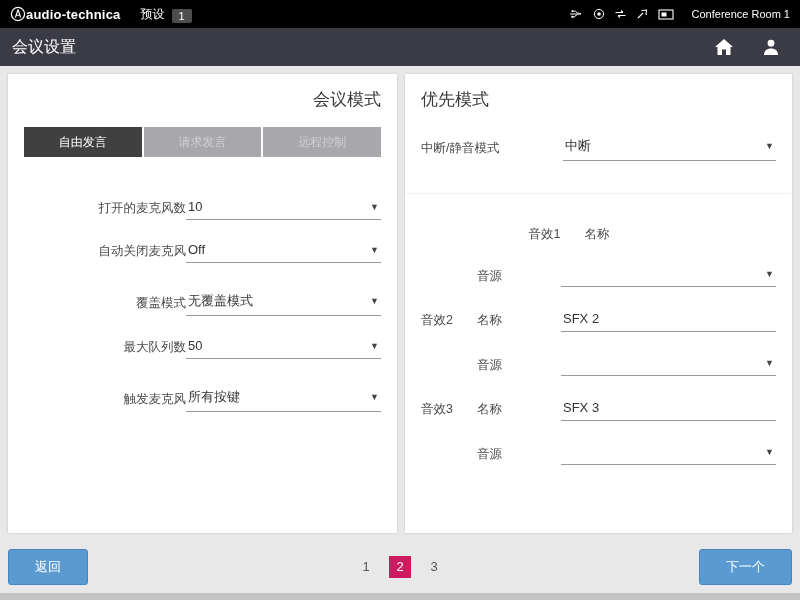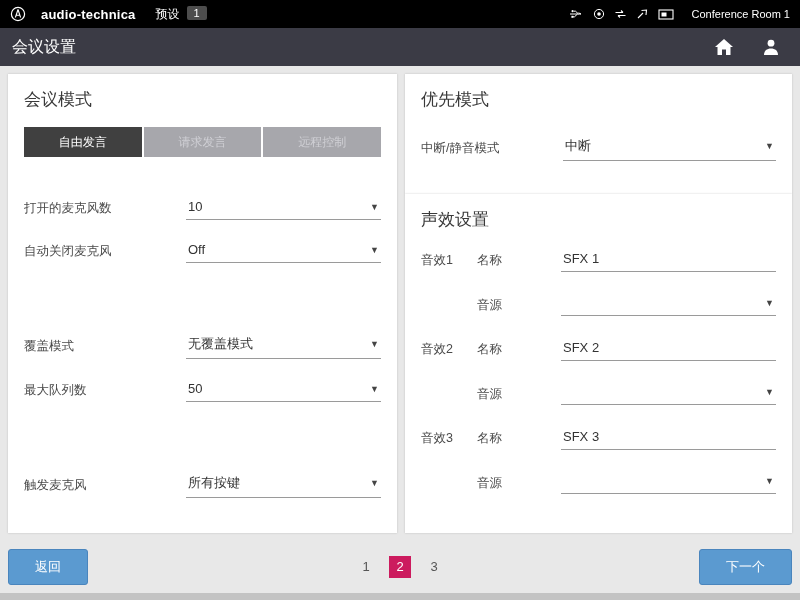--- a/index.html
+++ b/index.html
@@ -2,59 +2,59 @@
 <html><head>
 <meta charset="utf-8">
 <style>
   * { margin:0; padding:0; box-sizing:border-box; }
   html,body { width:800px; height:600px; }
   body { font-family:"Liberation Sans", sans-serif; background:#e8e8e8; overflow:hidden; }
   .app { width:800px; height:600px; display:flex; flex-direction:column; }
 
   
   .topbar { height:28px; background:#000; color:#fff; display:flex; align-items:center; padding:0 10px; flex:0 0 auto; }
-  .brand { display:flex; align-items:center; gap:15px; }
+  .brand { display:flex; align-items:center; gap:0; }
   .brand-name { font-size:13px; font-weight:bold; letter-spacing:.2px; }
-  .preset { display:flex; align-items:flex-start; margin-left:20px; gap:7px; }
+  .preset { display:flex; align-items:flex-end; margin-left:20px; gap:7px; }
   .preset-label { font-size:12px; }
   .preset-badge { background:#4d4d4d; color:#fff; font-size:11px; padding:1px 7px; border-radius:2px; }
   .topbar-right { margin-left:auto; display:flex; align-items:center; gap:10px; }
   .status-icons { display:flex; align-items:center; gap:9px; }
   .status-icons svg { display:block; }
   .room-name { font-size:11px; margin-left:8px; white-space:nowrap; }
 
   
   .titlebar { height:38px; background:#3b3b45; color:#fff; display:flex; align-items:center; padding:0 12px; flex:0 0 auto; }
   .page-title { font-size:16px; }
   .titlebar-right { margin-left:auto; display:flex; align-items:center; gap:28px; padding-right:8px; }
   .titlebar-right svg { display:block; cursor:pointer; }
 
   
   .content { flex:1 1 auto; display:flex; gap:8px; padding:8px; min-height:0; }
   .panel { background:#fff; box-shadow:0 0 2px rgba(0,0,0,.18); padding:14px 16px; }
   .panel-title { font-size:17px; color:#3a3a3a; font-weight:400; }
 
-  .left-panel { flex:0 0 389px; }
+  .left-panel { flex:0 0 389px;text-align:right; }
   .right-col { flex:1 1 auto; display:flex; flex-direction:column; min-width:0; }
   .priority-panel { flex:0 0 120px; }
   .sfx-panel { flex:1 1 auto; }
 
   
   .tabs { display:flex; gap:2px; margin-top:16px; }
   .tab { flex:1; height:30px; display:flex; align-items:center; justify-content:center;
          font-size:12px; background:#a7a7ac; color:#cfcfd4; cursor:pointer; user-select:none; }
   .tab.active { background:#404040; color:#fff; }
 
   
   .field-row { display:flex; align-items:center; }
   .field-label { width:162px; font-size:12.5px; color:#4a4a4a; flex:0 0 auto; }
   .select { flex:1 1 auto; border-bottom:1px solid #9a9a9a; display:flex; align-items:center;
             justify-content:space-between; padding:2px 2px 5px 2px; font-size:13px; color:#333; cursor:pointer; min-height:22px; }
   .select .arr { font-size:9px; color:#444; margin-left:6px; }
-  .mt1 { margin-top:40px; } .mt2 { margin-top:20px; } .mt3 { margin-top:70px; }
+  .mt1 { margin-top:40px; } .mt2 { margin-top:20px; } .mt3 { margin-top:27px; }
 
   
   .priority-row { margin-top:24px; }
   .priority-row .field-label { width:142px; }
 
   
   .sfx-block { margin-top:18px; }
   .sfx-row { display:flex; align-items:center; margin-bottom:22px;justify-content:center; }
   .sfx-group { width:56px; font-size:12.5px; color:#4a4a4a; flex:0 0 auto; }
   .sfx-label { width:84px; font-size:12.5px; color:#4a4a4a; flex:0 0 auto; }
@@ -204,27 +204,25 @@
         <div class="field-row priority-row">
           <span class="field-label">中断/静音模式</span>
           <div class="select">
             <span>中断</span>
             <span class="arr">▼</span>
           </div>
         </div>
       </div>
 
       <div class="panel sfx-panel">
-        <div class="panel-title">声效设置</div>
 
         <div class="sfx-block">
           <div class="sfx-row">
             <span class="sfx-group">音效1</span>
             <span class="sfx-label">名称</span>
-            <input class="text-input" type="text" value="SFX 1" style="">
           </div>
           <div class="sfx-row">
             <span class="sfx-group"></span>
             <span class="sfx-label">音源</span>
             <div class="select">
               <span></span>
               <span class="arr">▼</span>
             </div>
           </div>
         </div>

